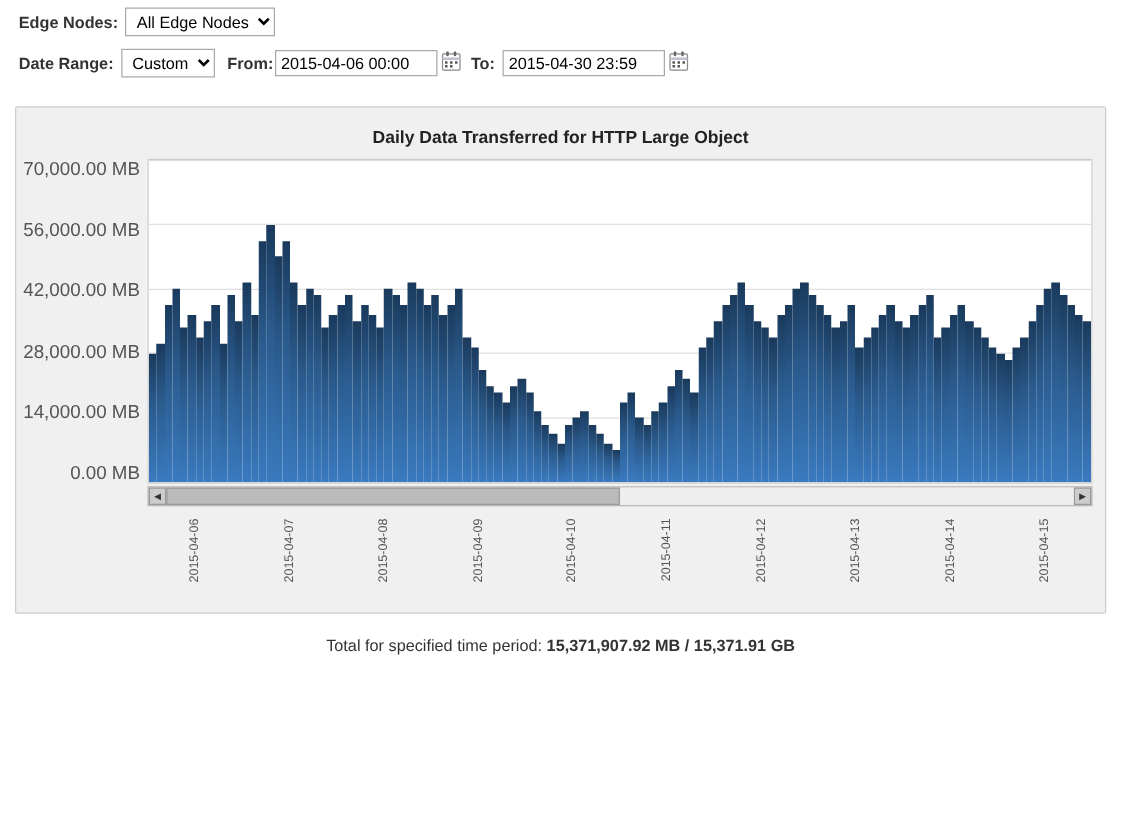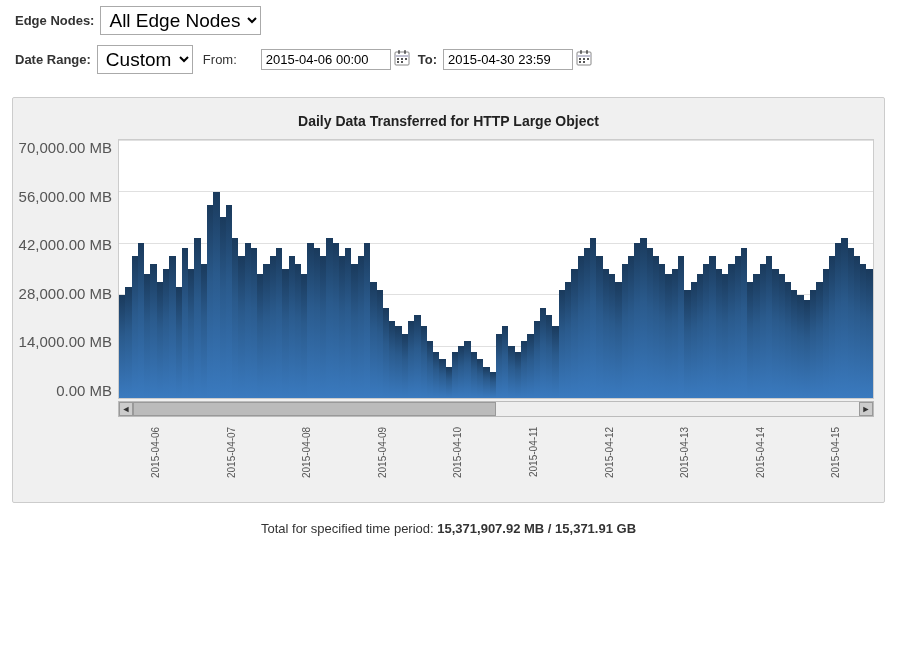--- a/index.html
+++ b/index.html
@@ -19,21 +19,21 @@
       align-items: center;
       margin-bottom: 10px;
     }
     .control-label {
       font-weight: bold;
       margin-right: 6px;
       white-space: nowrap;
     }
     select {
       padding: 2px 4px;
-      font-size: 19px;
+      font-size: 13px;
       border: 1px solid #aaa;
       background: #fff;
       cursor: pointer;
     }
     .date-input {
       padding: 2px 4px;
       font-size: 13px;
       border: 1px solid #aaa;
       background: #fff;
       width: 130px;
@@ -46,22 +46,22 @@
       cursor: pointer;
       vertical-align: middle;
       position: relative;
       top: -1px;
     }
     .to-label {
       margin: 0 6px;
       font-weight: bold;
     }
     .from-label {
-      margin-right: 24px;
-      font-weight: normal;
+      margin-right: 1px;
+      font-weight: bold;
     }
     .chart-container {
       margin: 5px 12px 10px 12px;
       border: 1px solid #ccc;
       background: #f0f0f0;
       padding: 15px 10px 10px 10px;
       border-radius: 2px;
     }
     .chart-title {
       text-align: center;

